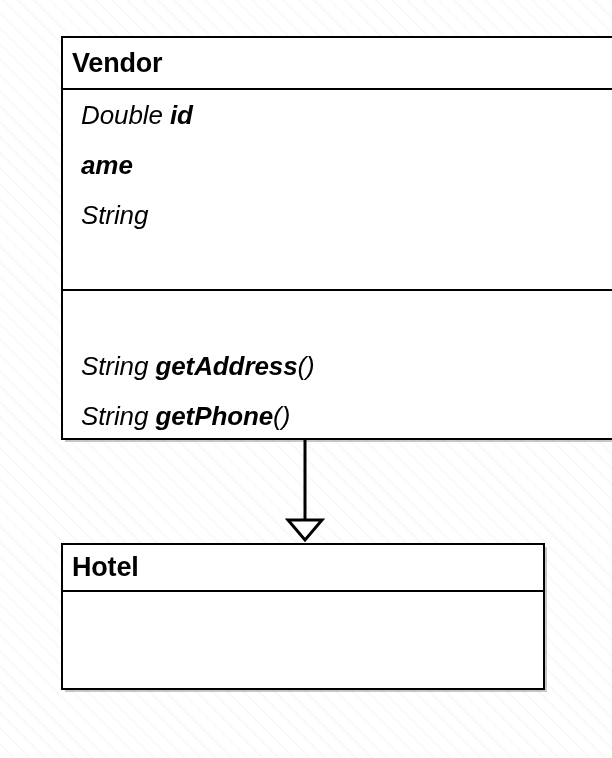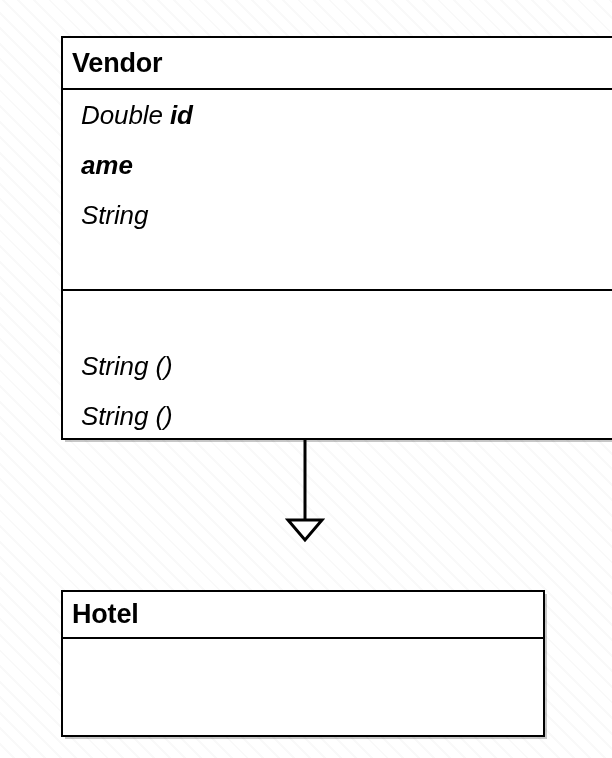--- a/index.html
+++ b/index.html
@@ -107,34 +107,34 @@
       <div class="member-row">
         <span class="mem-type">String </span><span class="mem-tail"></span>
       </div>
     </div>
 
     <div class="compartment" style="height:147px;">
 
       <div class="member-row spacer"></div>
 
       <div class="member-row">
-        <span class="mem-type">String </span><span class="mem-tail">()</span>
+        <span class="mem-type">String </span><span class="mem-name">getAddress</span><span class="mem-tail">()</span>
       </div>
 
       <div class="member-row">
-        <span class="mem-type">String </span><span class="mem-tail">()</span>
+        <span class="mem-type">String </span><span class="mem-name">getPhone</span><span class="mem-tail">()</span>
       </div>
     </div>
   </div>
 
   <svg id="generalization" viewBox="0 0 612 758">
     <line x1="305" y1="440" x2="305" y2="521" stroke="#000000" stroke-width="3"></line>
     <polygon points="288,520 322,520 305,540" fill="#ffffff" stroke="#000000" stroke-width="3" stroke-linejoin="miter"></polygon>
   </svg>
 
-  <div class="uml-class" id="hotel-box" style="left:61px; top:543px; width:484px; height:147px;margin-top:47px;">
+  <div class="uml-class" id="hotel-box" style="left:61px; top:543px; width:484px; height:147px;">
 
     <div class="class-name" style="height:47px;">Hotel</div>
 
     <div class="compartment" style="height:96px;"></div>
   </div>
 
 </div>
 
 </body></html>

